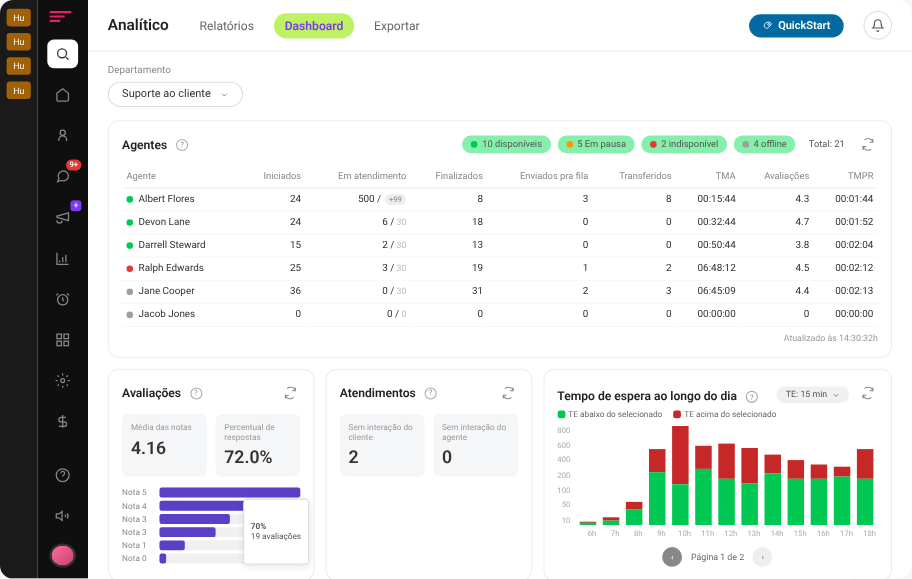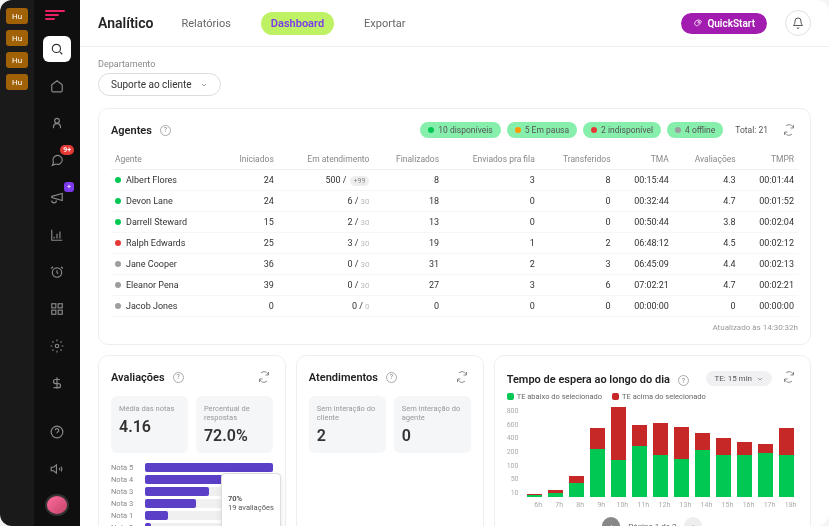--- a/index.html
+++ b/index.html
@@ -15,25 +15,25 @@
 .sb-icon{width:28px;height:28px;display:flex;align-items:center;justify-content:center;color:#888;border-radius:6px;position:relative;cursor:pointer}
 .sb-icon.active{background:#fff;color:#333}
 .sb-icon svg{width:14px;height:14px}
 .sb-badge{position:absolute;top:-3px;right:-3px;background:#e53935;color:#fff;font-size:7px;padding:1px 3px;border-radius:6px;font-weight:600}
 .sb-plus{position:absolute;top:-3px;right:-3px;background:#7c3aed;color:#fff;width:10px;height:10px;border-radius:3px;font-size:8px;display:flex;align-items:center;justify-content:center}
 .sb-spacer{flex:1}
 .avatar{width:24px;height:24px;border-radius:50%;background:linear-gradient(135deg,#ff6b9d,#c44569);border:2px solid #333}
 .main{flex:1;display:flex;flex-direction:column;background:#fff;border-radius:0 12px 12px 0}
 .topbar{display:flex;align-items:center;padding:10px 18px;border-bottom:1px solid #eceef0;gap:18px}
 .brand{font-size:14px;font-weight:600;color:#222}
-.tabs{display:flex;gap:20px}
+.tabs{display:flex;gap:8px}
 .tab{padding:5px 10px;font-size:11px;color:#666;border-radius:12px;cursor:pointer}
 .tab.active{background:#bef264;color:#7c3aed;font-weight:600}
 .top-spacer{flex:1}
-.quickstart{background:#a21caf;color:#fff;border:none;padding:5px 12px;border-radius:14px;font-size:10px;font-weight:600;display:flex;align-items:center;gap:4px;cursor:pointer}
+.quickstart{background:#0369a1;color:#fff;border:none;padding:5px 12px;border-radius:14px;font-size:10px;font-weight:600;display:flex;align-items:center;gap:4px;cursor:pointer}
 .bell{width:26px;height:26px;border:1px solid #e0e0e0;border-radius:50%;display:flex;align-items:center;justify-content:center;cursor:pointer}
 .content{flex:1;overflow:auto;padding:12px 18px}
 .dept-label{font-size:9px;color:#8a8a8a;margin-bottom:4px}
 .dept-select{display:inline-flex;align-items:center;gap:8px;border:1px solid #d8dbe0;border-radius:16px;padding:5px 12px;font-size:10px;color:#333;cursor:pointer;margin-bottom:12px}
 .card{background:#fff;border:1px solid #eceef0;border-radius:10px;padding:12px;margin-bottom:10px}
 .agents-header{display:flex;align-items:center;gap:8px;margin-bottom:10px}
 .card-title{font-size:11px;font-weight:600;color:#222}
 .info-icon{width:11px;height:11px;border:1px solid #aaa;border-radius:50%;display:inline-flex;align-items:center;justify-content:center;font-size:7px;color:#888}
 .status-pills{display:flex;gap:6px;margin-left:auto;align-items:center}
 .pill{display:flex;align-items:center;gap:4px;background:#86efac;padding:3px 8px;border-radius:10px;font-size:8.5px;color:#555}
@@ -328,36 +328,20 @@
   <td class="r">2</td>
               <td class="r">3</td>
               <td class="r">06:45:09</td>
               <td class="r">4.4</td>
               <td class="r">00:02:13</td>
             </tr>
             <tr>
               <td>
                 <div class="agent-cell">
                   <span class="dot dot-gray"></span>
-                  <span>Eleanor Pena</span>
-                </div>
-              </td>
-  <td class="r">39</td>
-              <td class="r">0 /<span class="muted"> 30</span></td>
-              <td class="r">27</td>
-  <td class="r">3</td>
-              <td class="r">6</td>
-              <td class="r">07:02:21</td>
-              <td class="r">4.7</td>
-              <td class="r">00:02:21</td>
-            </tr>
-            <tr>
-              <td>
-                <div class="agent-cell">
-                  <span class="dot dot-gray"></span>
                   <span>Jacob Jones</span>
                 </div>
               </td>
   <td class="r">0</td>
               <td class="r">0 /<span class="muted"> 0</span></td>
               <td class="r">0</td>
   <td class="r">0</td>
               <td class="r">0</td>
               <td class="r">00:00:00</td>
               <td class="r">0</td>

